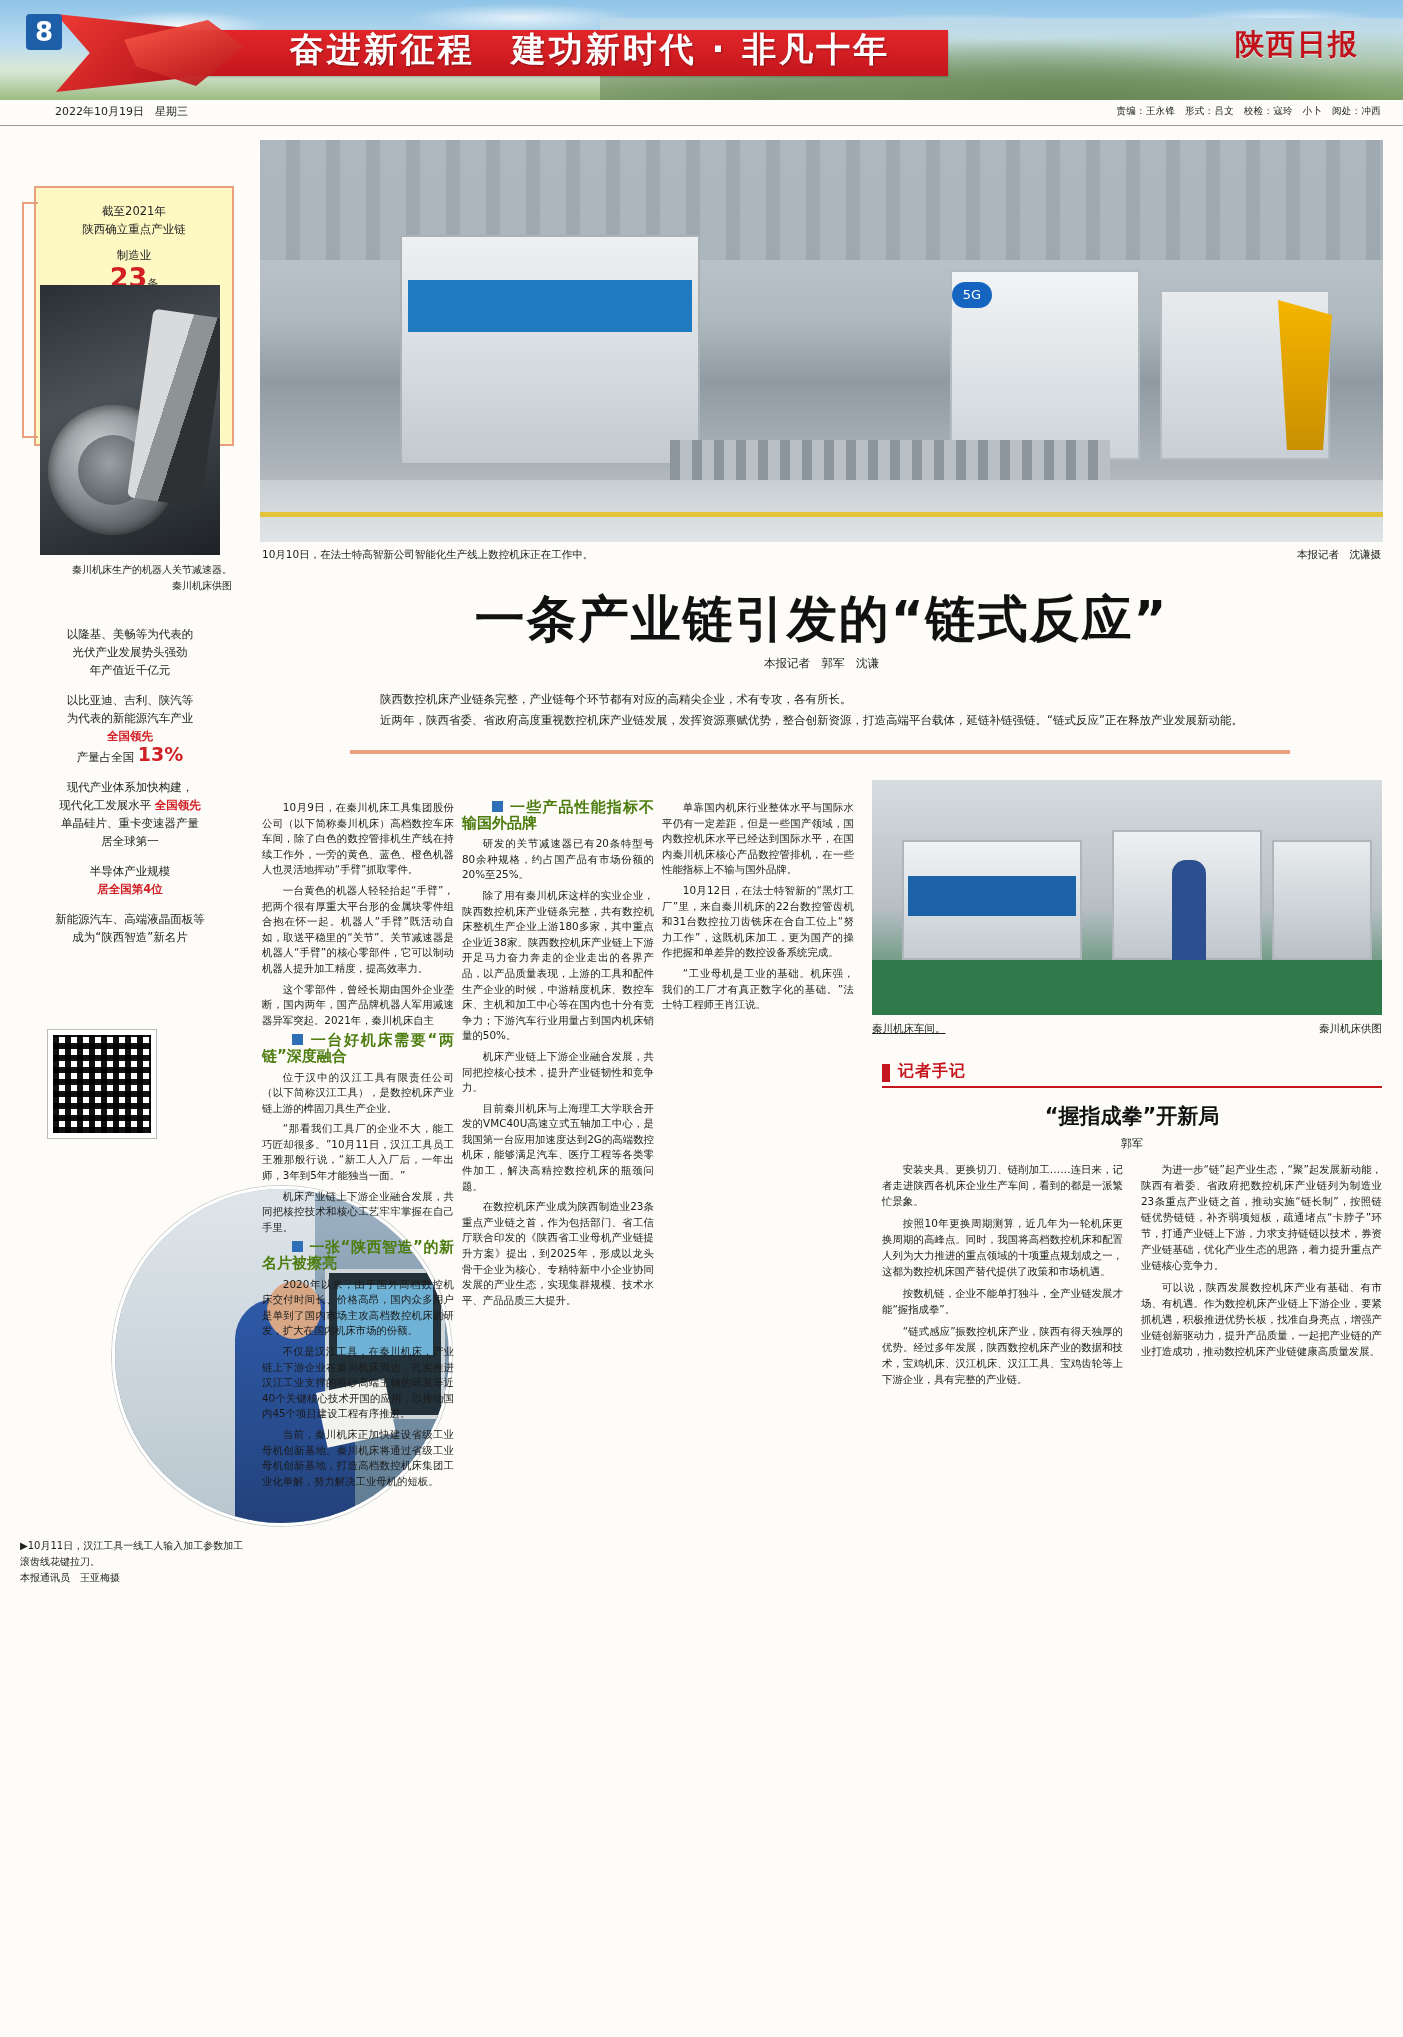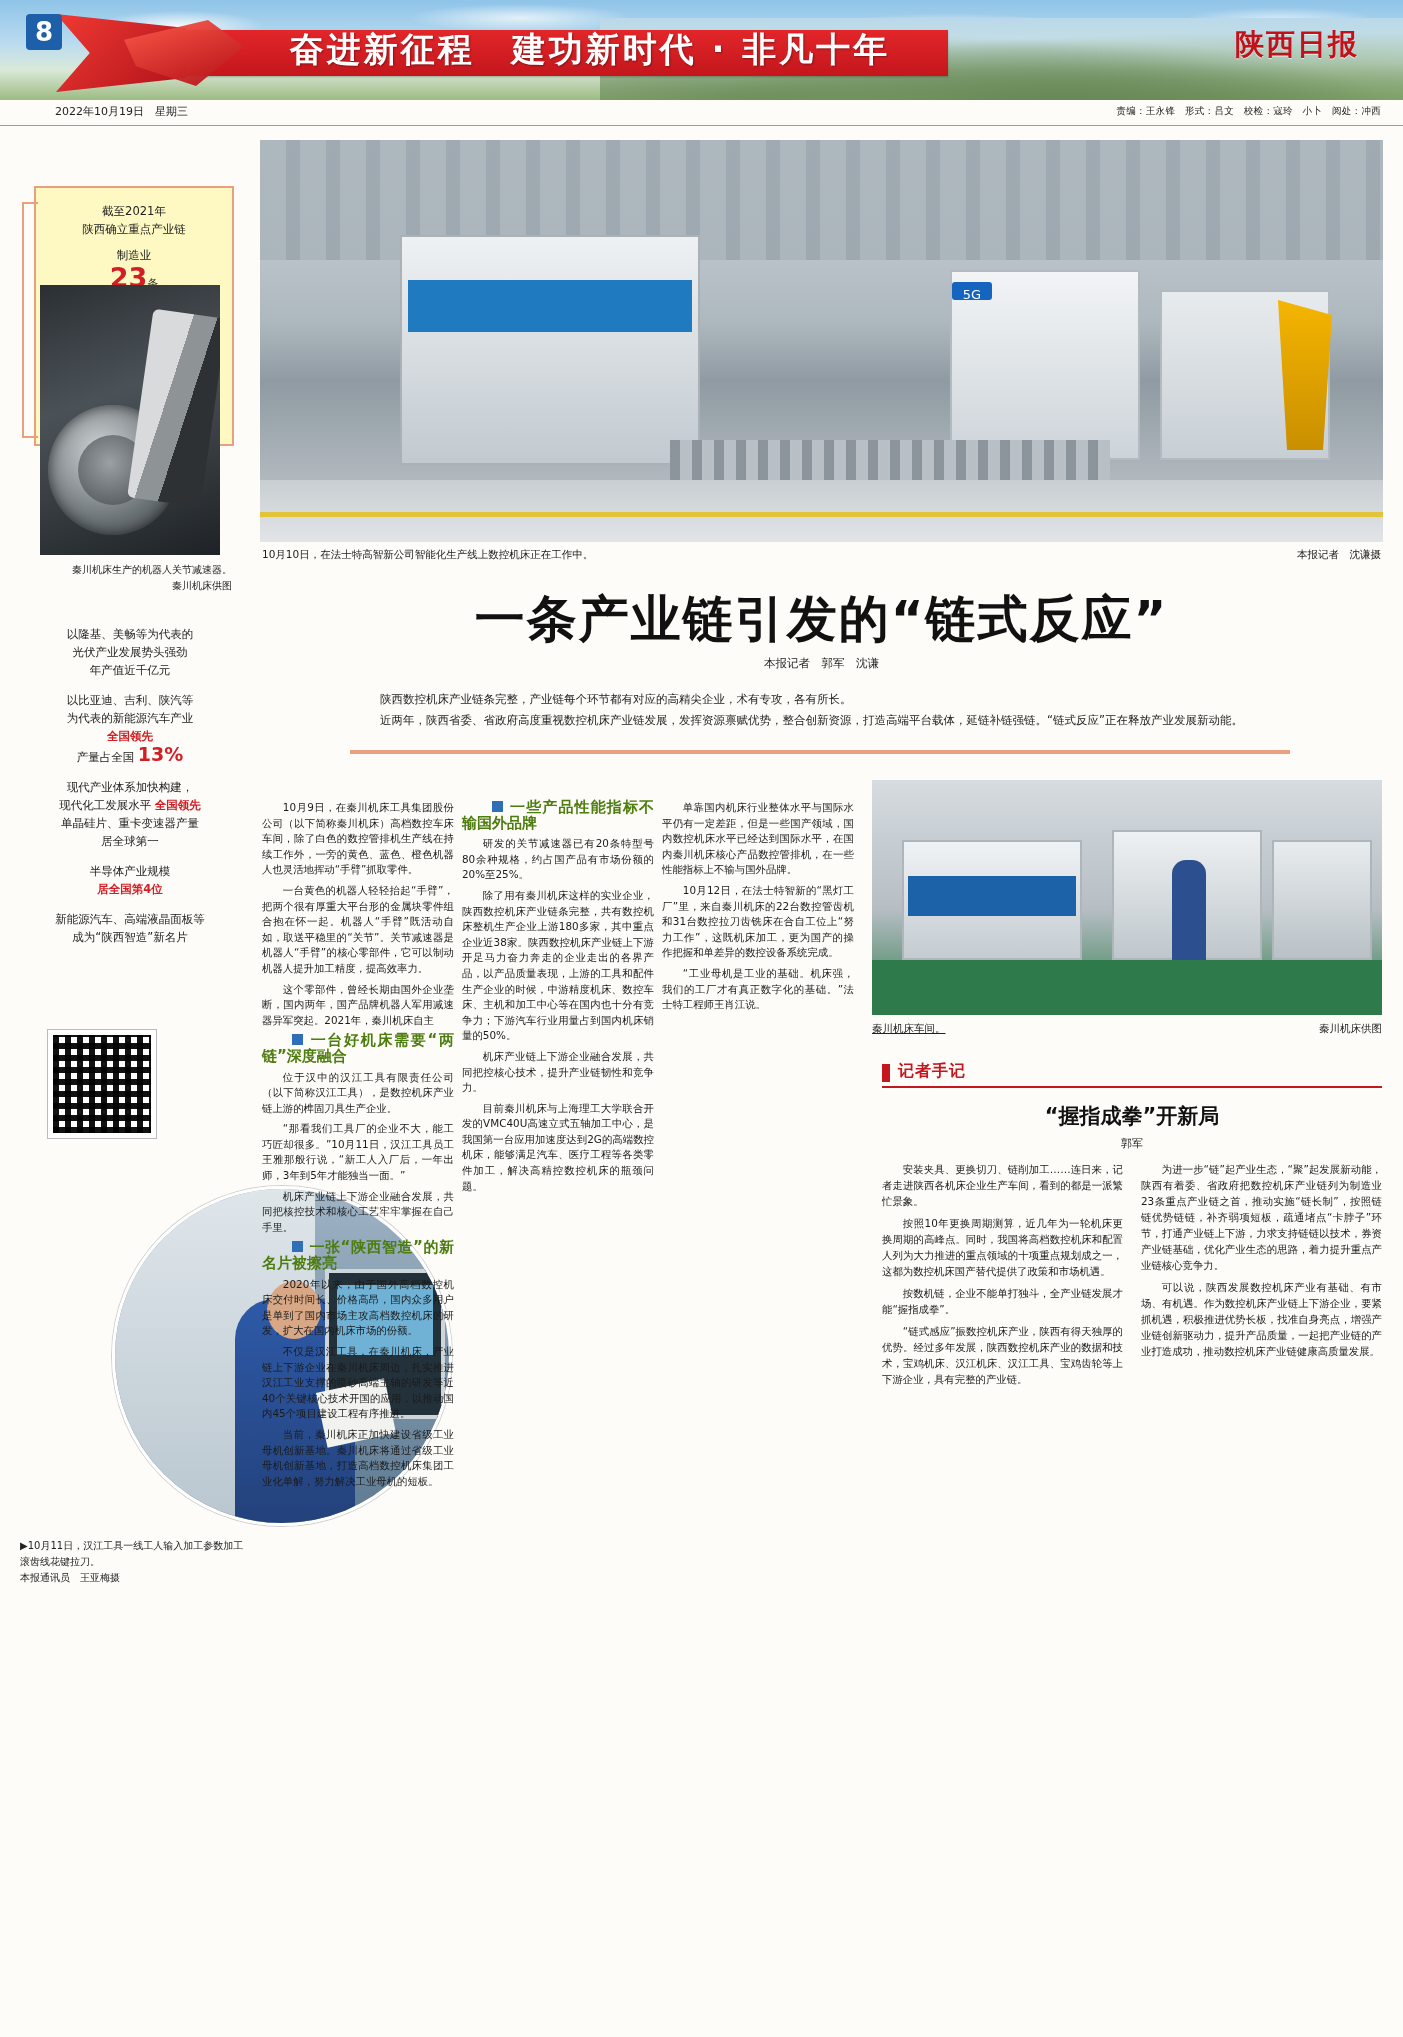--- a/index.html
+++ b/index.html
@@ -158,21 +158,21 @@
     background:repeating-linear-gradient(90deg,#aab4bb 0 26px,#9aa5ad 26px 40px);
     opacity:.9;}
   .bp-machine1{position:absolute;left:140px;top:95px;width:300px;height:230px;background:linear-gradient(180deg,#eef1f3,#c2cad0);border:2px solid #aab2b8;}
   .bp-m1band{position:absolute;left:148px;top:140px;width:284px;height:52px;background:#1f7ac0;}
   .bp-machine2{position:absolute;left:690px;top:130px;width:190px;height:190px;background:linear-gradient(180deg,#f2f4f6,#cdd4d9);border:2px solid #b3bac0;}
   .bp-machine3{position:absolute;left:900px;top:150px;width:170px;height:170px;background:linear-gradient(180deg,#e7ebee,#c8cfd4);border:2px solid #b3bac0;}
   .bp-conveyor{position:absolute;left:410px;top:300px;width:440px;height:60px;background:repeating-linear-gradient(90deg,#8c959b 0 10px,#b8c0c6 10px 22px);}
   .bp-floor{position:absolute;left:0;top:340px;width:1123px;height:62px;background:linear-gradient(180deg,#c9ced2,#e1e5e8);}
   .bp-yellow{position:absolute;left:0;top:372px;width:1123px;height:5px;background:#e3c33a;}
   .bp-robot{position:absolute;left:1000px;top:160px;width:90px;height:150px;background:linear-gradient(180deg,#f5b500,#c98f00);clip-path:polygon(20% 0,80% 10%,70% 100%,30% 100%);}
-  .bp-5g{position:absolute;left:692px;top:142px;width:40px;height:18px;background:#1565c0;color:#fff;font-size:13px;text-align:center;line-height:26px;border-radius:3px;}
+  .bp-5g{position:absolute;left:692px;top:142px;width:40px;height:26px;background:#1565c0;color:#fff;font-size:13px;text-align:center;line-height:26px;border-radius:13px;}
   .photo-cap{ position:absolute; left:262px; top:548px; width:760px; font-size:10.5px; color:#222; }
   .photo-credit{ position:absolute; right:22px; top:548px; font-size:10.5px; color:#222; }
 
   
   .headline{
     position:absolute; left:260px; top:586px; width:1123px; text-align:center;
     font-size:50px; font-weight:bold; letter-spacing:2px; color:#111;
   }
   .byline{
     position:absolute; left:260px; top:656px; width:1123px; text-align:center;
@@ -361,20 +361,21 @@
   <p>不仅是汉江工具，在秦川机床，产业链上下游企业在秦川机床周边，扎实推进汉江工业支撑的喷砂高端主轴的研发等近40个关键核心技术开国的应用，以推动国内45个项目建设工程有序推进。</p>
   <p>当前，秦川机床正加快建设省级工业母机创新基地。秦川机床将通过省级工业母机创新基地，打造高档数控机床集团工业化单解，努力解决工业母机的短板。</p>
 </div>
 
 <div class="bodycol c2" style="top:800px;">
   <p class="subhead"><span class="sq"></span><span>一些产品性能指标不输国外品牌</span></p>
   <p>研发的关节减速器已有20条特型号80余种规格，约占国产品有市场份额的20%至25%。</p>
   <p>除了用有秦川机床这样的实业企业，陕西数控机床产业链条完整，共有数控机床整机生产企业上游180多家，其中重点企业近38家。陕西数控机床产业链上下游开足马力奋力奔走的企业走出的各界产品，以产品质量表现，上游的工具和配件生产企业的时候，中游精度机床、数控车床、主机和加工中心等在国内也十分有竞争力；下游汽车行业用量占到国内机床销量的50%。</p>
   <p>机床产业链上下游企业融合发展，共同把控核心技术，提升产业链韧性和竞争力。</p>
   <p>目前秦川机床与上海理工大学联合开发的VMC40U高速立式五轴加工中心，是我国第一台应用加速度达到2G的高端数控机床，能够满足汽车、医疗工程等各类零件加工，解决高精控数控机床的瓶颈问题。</p>
+  <p>在数控机床产业成为陕西制造业23条重点产业链之首，作为包括部门、省工信厅联合印发的《陕西省工业母机产业链提升方案》提出，到2025年，形成以龙头骨干企业为核心、专精特新中小企业协同发展的产业生态，实现集群规模、技术水平、产品品质三大提升。</p>
 </div>
 
 <div class="bodycol c3" style="top:800px;">
   <p>单靠国内机床行业整体水平与国际水平仍有一定差距，但是一些国产领域，国内数控机床水平已经达到国际水平，在国内秦川机床核心产品数控管排机，在一些性能指标上不输与国外品牌。</p>
   <p>10月12日，在法士特智新的“黑灯工厂”里，来自秦川机床的22台数控管齿机和31台数控拉刀齿铣床在合自工位上“努力工作”，这既机床加工，更为国产的操作把握和单差异的数控设备系统完成。</p>
   <p>“工业母机是工业的基础。机床强，我们的工厂才有真正数字化的基础。”法士特工程师王肖江说。</p>
 </div>
 
 <div class="photo2">
   <div class="p2-m1"></div>

